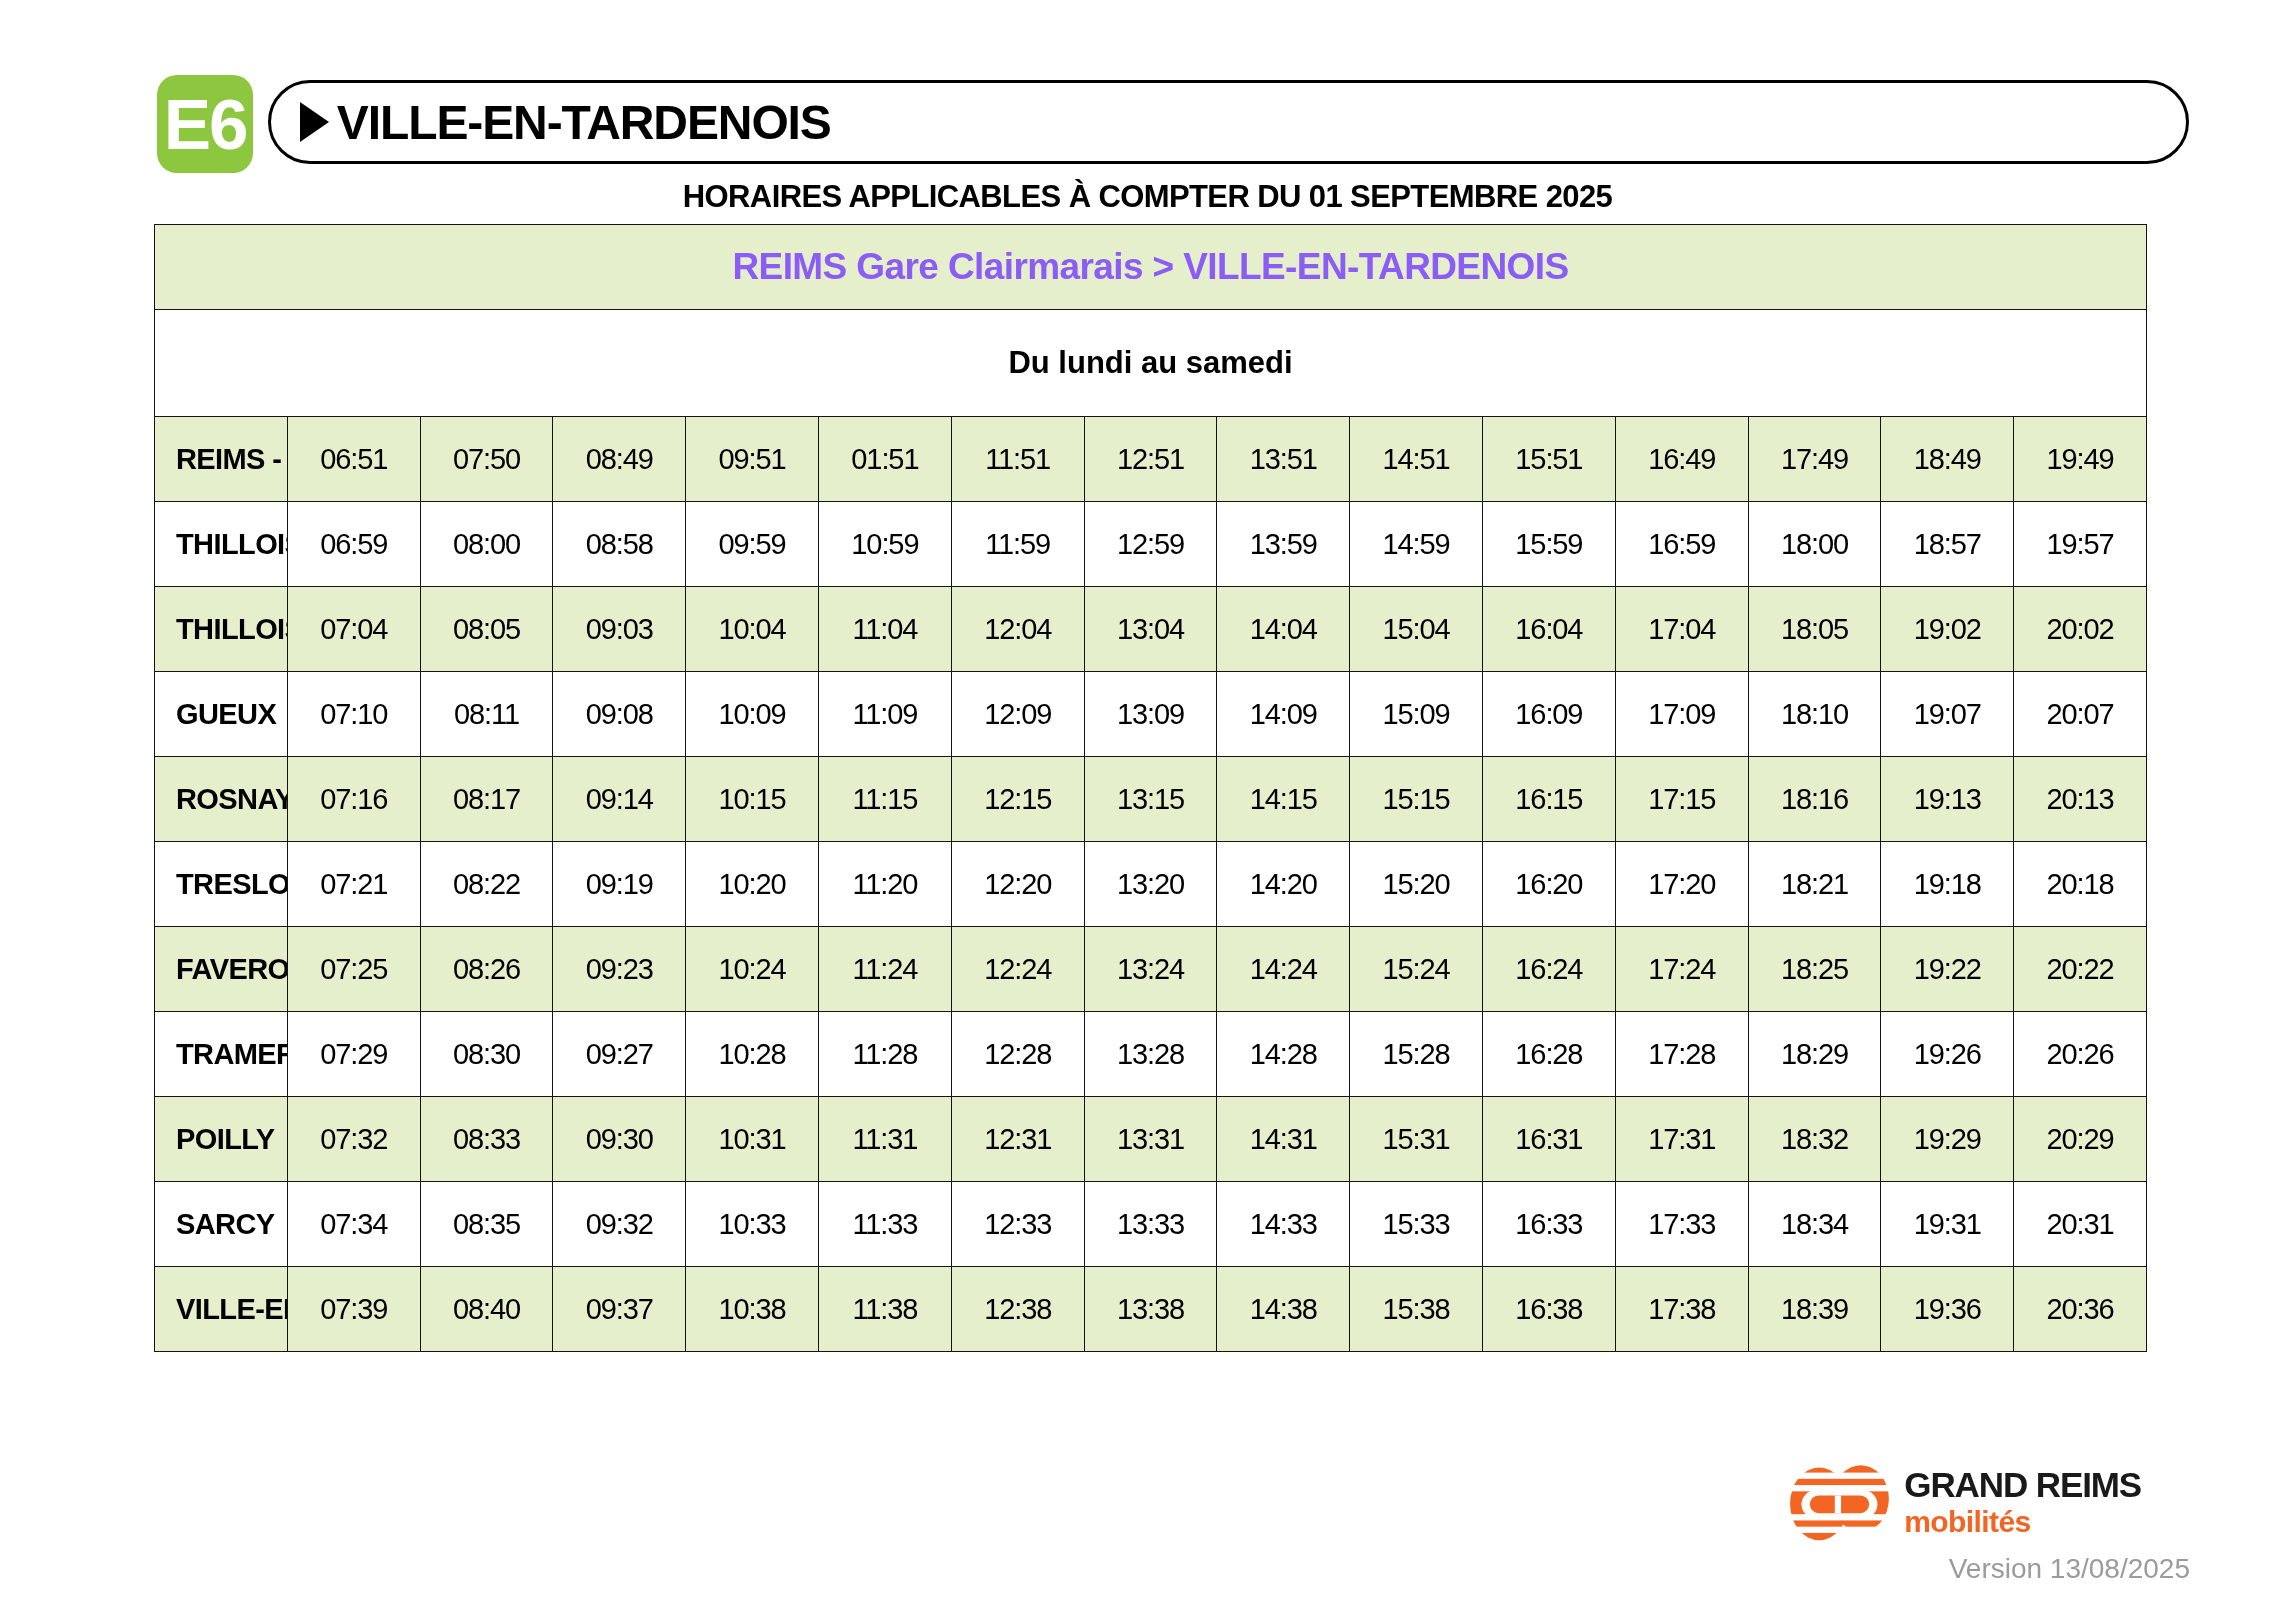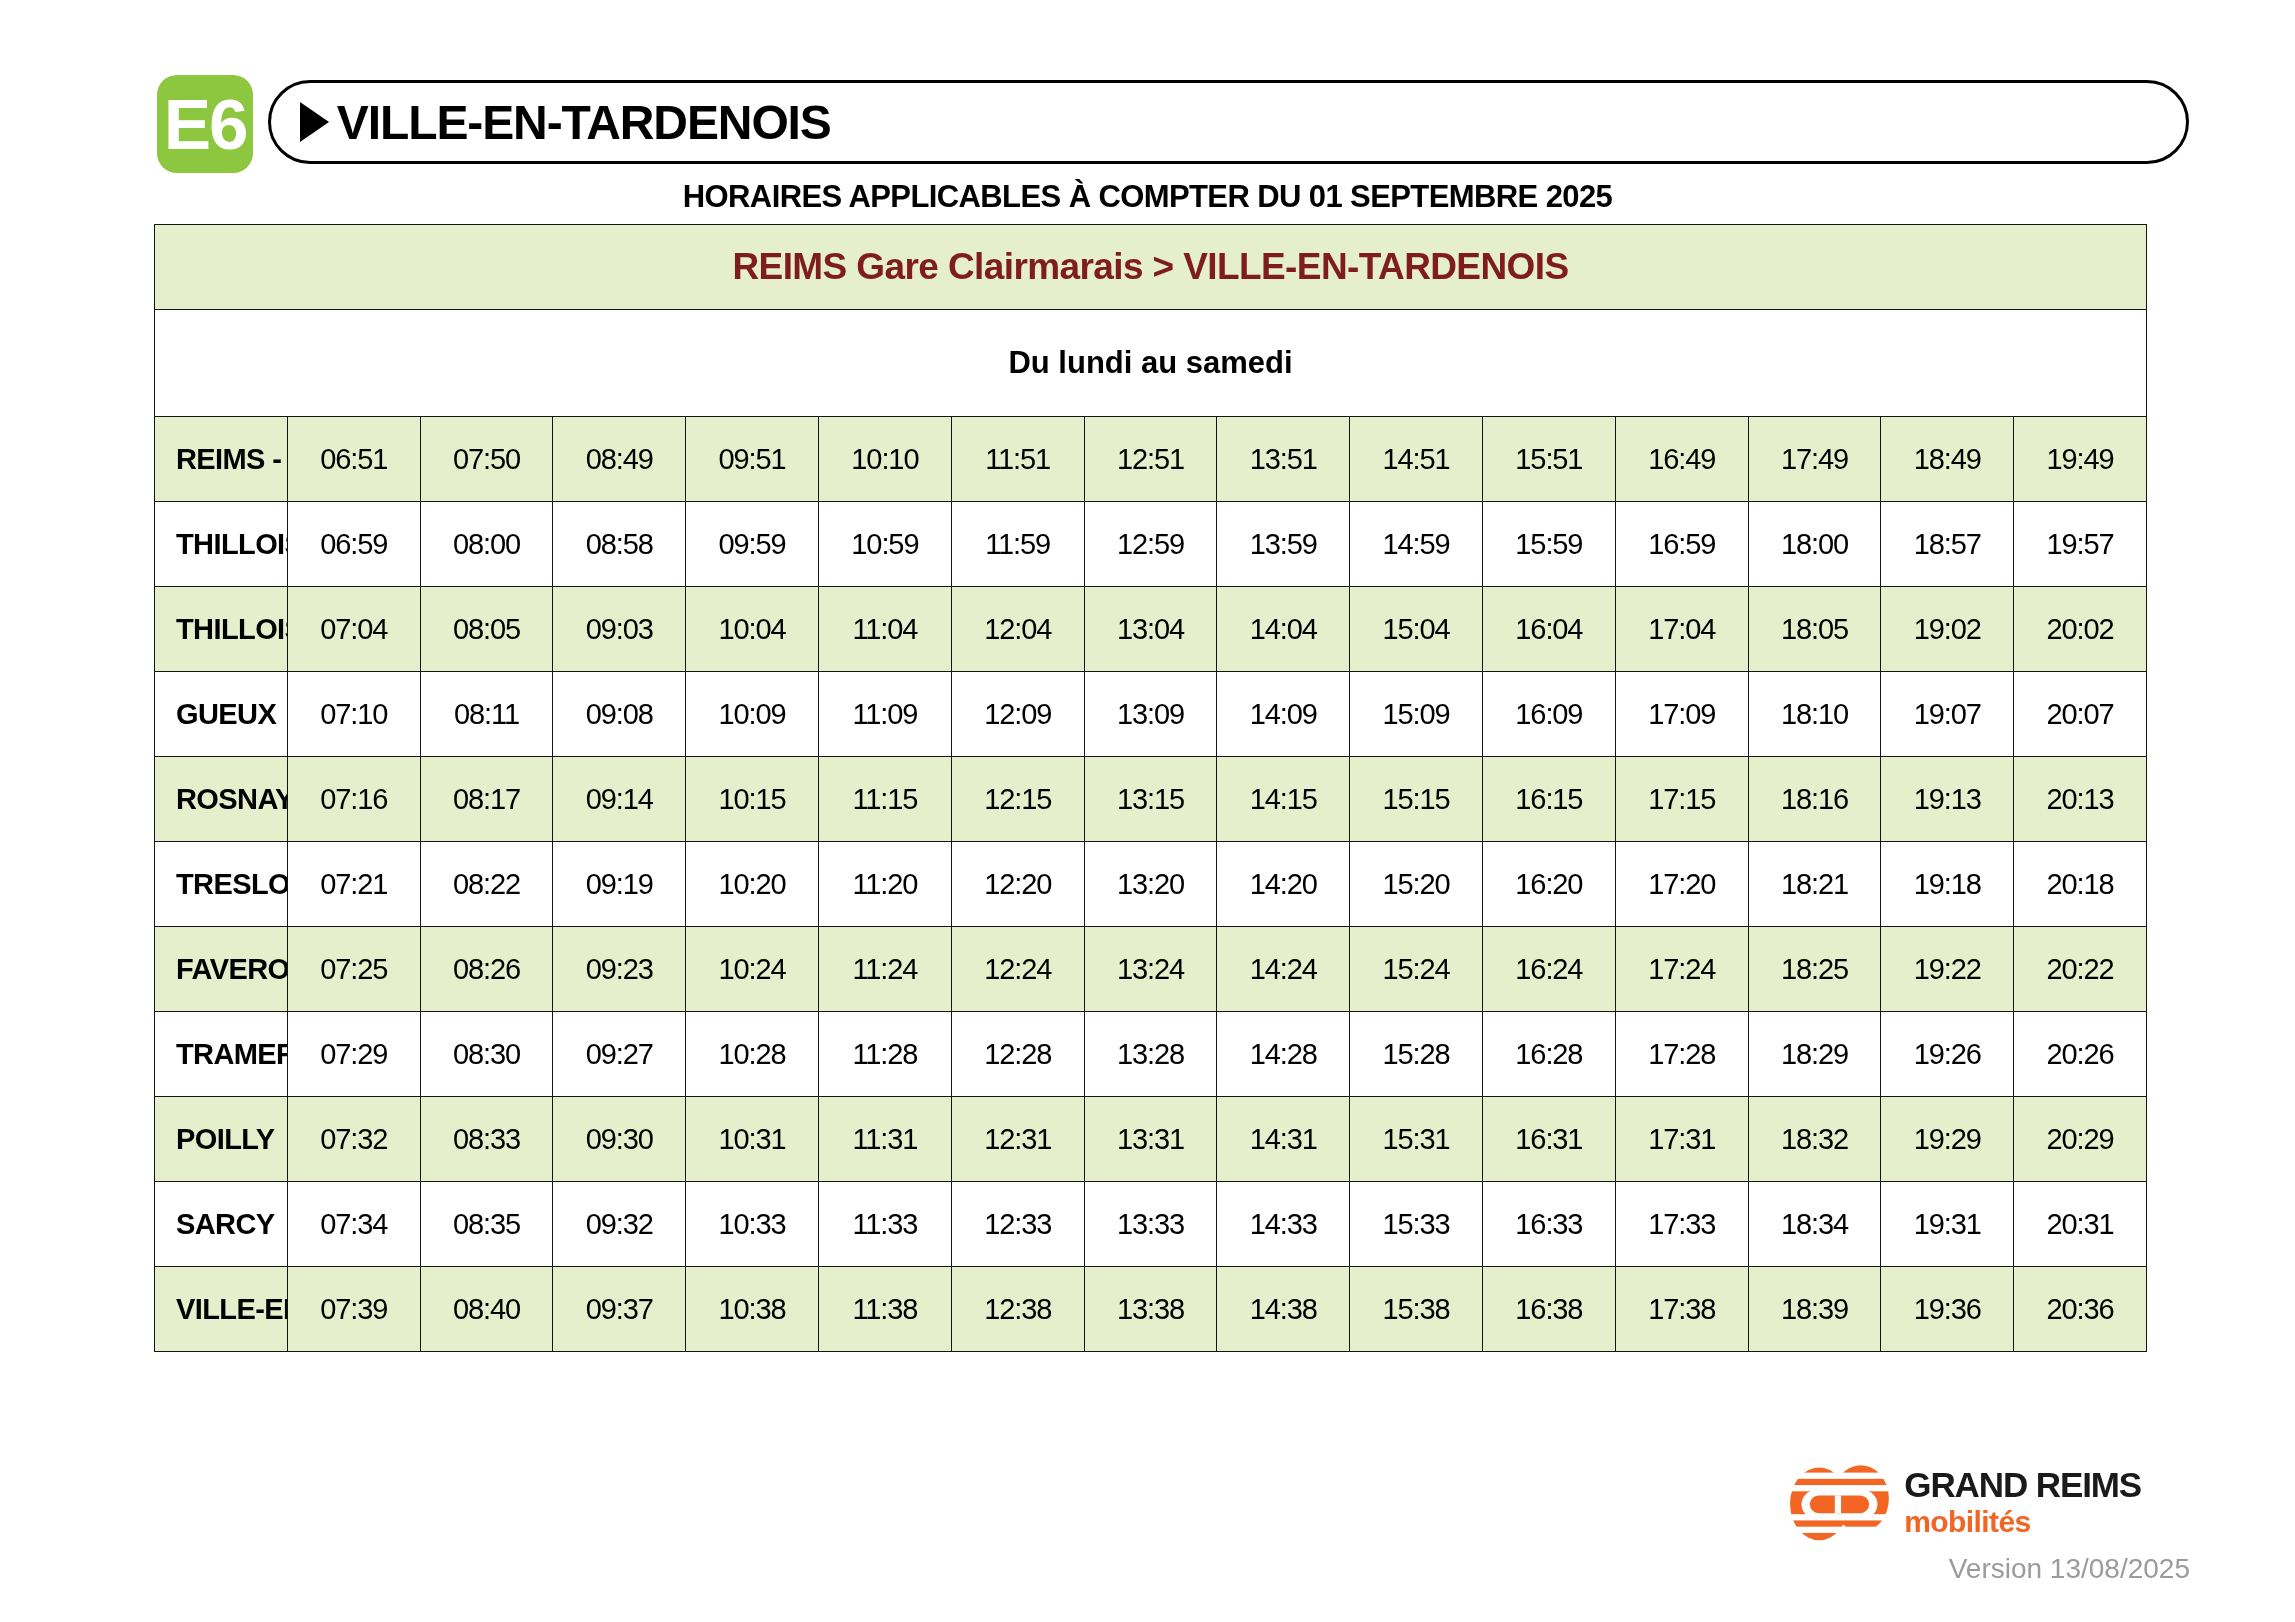--- a/index.html
+++ b/index.html
@@ -50,21 +50,21 @@
     width:1993px;
     border-collapse:collapse; table-layout:fixed;
     background:#fff;
   }
   table.timetable th, table.timetable td {
     border:1.7px solid #141414;
     vertical-align:middle;
   }
   .direction-cell {
     height:85px; background:#e5efcb;
-    font-size:37px; font-weight:bold; text-align:center; color:#7f1d1d;
+    font-size:37px; font-weight:bold; text-align:center; color:#8b5cf6;
     letter-spacing:-0.6px;
   }
   .days-cell {
     height:107px; background:#ffffff;
     font-size:31px; font-weight:bold; text-align:center; color:#000;
   }
   tr.row-green td { background:#e5efcb; }
   tr.row-white td { background:#ffffff; }
   td.stop-name {
     width:549px; height:85px;
@@ -125,21 +125,21 @@
         <th colspan="15" class="days-cell">Du lundi au samedi</th>
       </tr>
     </thead>
     <tbody>
         <tr class="row-green">
           <td class="stop-name">REIMS - Gare Clairmarais</td>
           <td class="time-cell">06:51</td>
           <td class="time-cell">07:50</td>
           <td class="time-cell">08:49</td>
           <td class="time-cell">09:51</td>
-          <td class="time-cell">10:10</td>
+          <td class="time-cell">01:51</td>
           <td class="time-cell">11:51</td>
           <td class="time-cell">12:51</td>
           <td class="time-cell">13:51</td>
           <td class="time-cell">14:51</td>
           <td class="time-cell">15:51</td>
           <td class="time-cell">16:49</td>
           <td class="time-cell">17:49</td>
           <td class="time-cell">18:49</td>
           <td class="time-cell">19:49</td>
         </tr>

